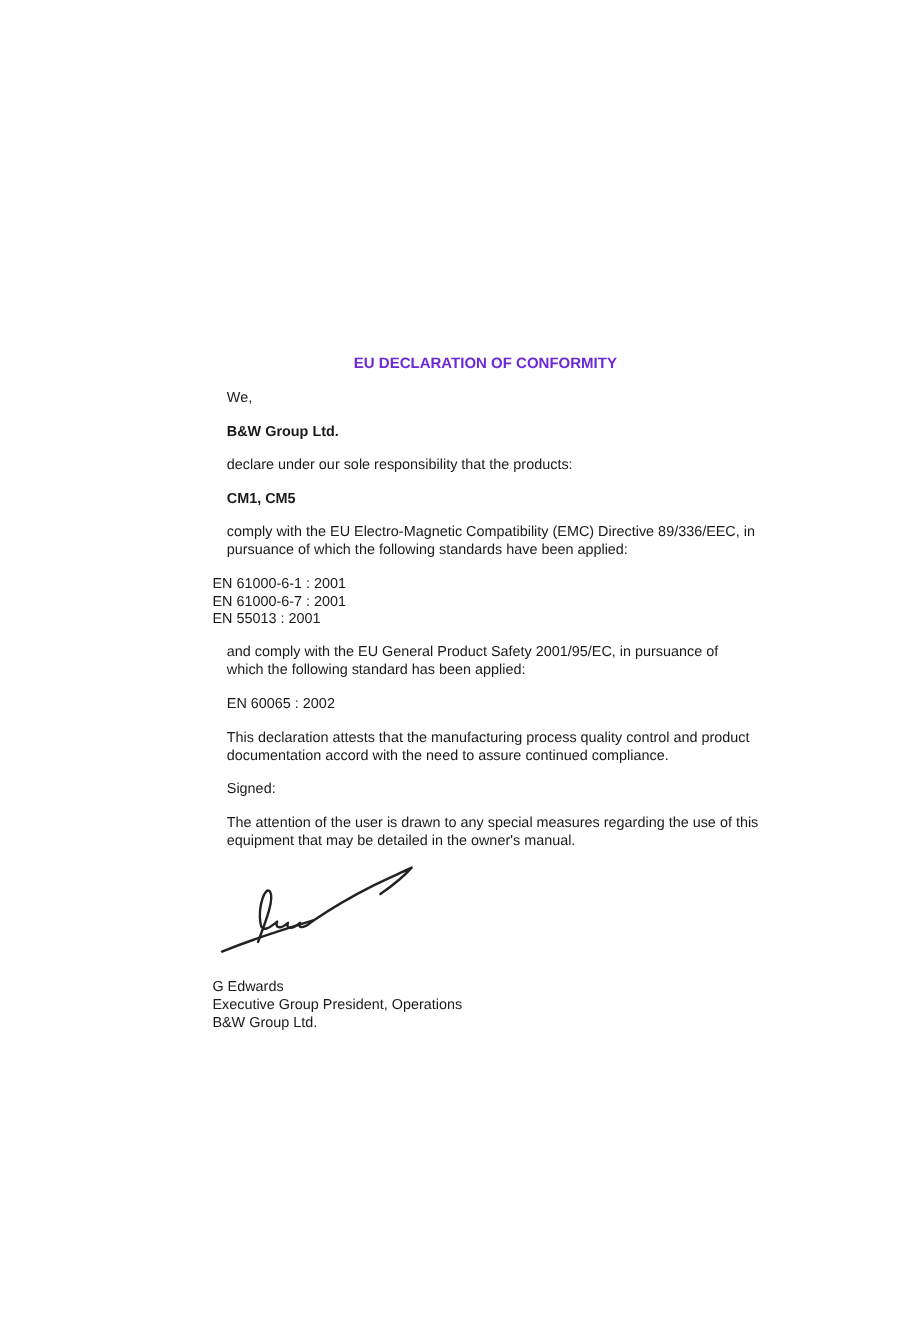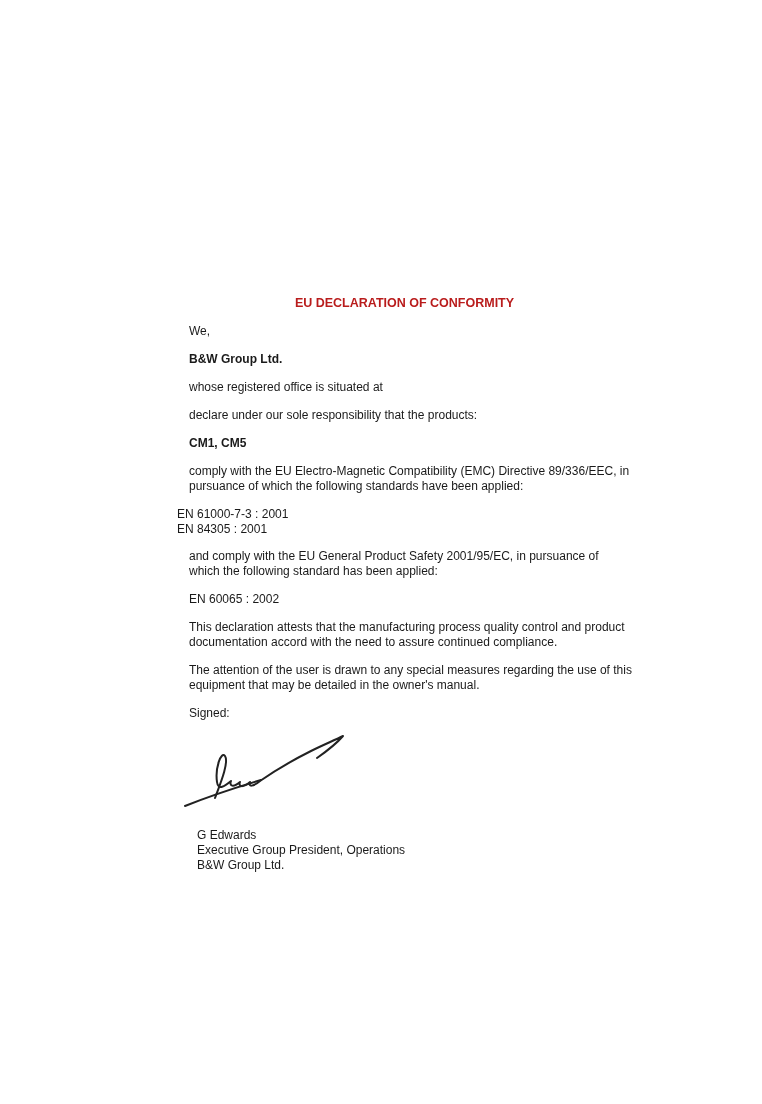--- a/index.html
+++ b/index.html
@@ -22,21 +22,21 @@
     }
     .col {
       width: 455px;
     }
     .title {
       font-size: 12.5px;
       font-weight: bold;
       text-align: center;
       margin: 0 0 13px 0;
       width: 455px;
-      color: #b91c1c;
+      color: #6d28d9;
     }
     p {
       margin: 0 0 13px 12px;
     }
     .bold {
       font-weight: bold;
     }
     .standards-list {
       margin: 0 0 13px 0;
     }
@@ -50,62 +50,61 @@
     }
     .signature-block svg path {
       stroke: #222222;
       stroke-width: 2;
       fill: none;
       stroke-linecap: round;
       stroke-linejoin: round;
     }
     .signatory-line {
       line-height: 14.7px;
-      margin-left: 20px;
     }
     .signatory-block {
       margin-top: 10px;
     }
   </style>
 </head>
 <body>
 
 <div class="page">
 
   <h1 class="title">EU DECLARATION OF CONFORMITY</h1>
 
   <div class="col">
 
     <p>We,</p>
 
     <p class="bold">B&amp;W Group Ltd.</p>
 
-    <p>whose registered office is situated at</p>
 
 
     <p>declare under our sole responsibility that the products:</p>
 
     <p class="bold">CM1, CM5</p>
 
     <p>comply with the EU Electro-Magnetic Compatibility (EMC) Directive 89/336/EEC, in pursuance of which the following standards have been applied:</p>
 
     <div class="standards-list">
-      <div class="standard-line">EN 61000-7-3 : 2001</div>
-      <div class="standard-line">EN 84305 : 2001</div>
+      <div class="standard-line">EN 61000-6-1 : 2001</div>
+      <div class="standard-line">EN 61000-6-7 : 2001</div>
+      <div class="standard-line">EN 55013 : 2001</div>
     </div>
 
     <p>and comply with the EU General Product Safety 2001/95/EC, in pursuance of which the following standard has been applied:</p>
 
     <p>EN 60065 : 2002</p>
 
     <p>This declaration attests that the manufacturing process quality control and product documentation accord with the need to assure continued compliance.</p>
 
+    <p>Signed:</p>
+
     <p>The attention of the user is drawn to any special measures regarding the use of this equipment that may be detailed in the owner's manual.</p>
-
-    <p>Signed:</p>
 
     <div class="signature-block">
       <svg width="165" height="80" viewBox="0 0 165 80">
 
         <path d="M2 72 C 22 64, 48 55, 78 46"></path>
 
         <path d="M32 64
                  C 38 48, 46 28, 42 22
                  C 38 17, 32 34, 34 48
                  C 35 57, 42 52, 48 47

